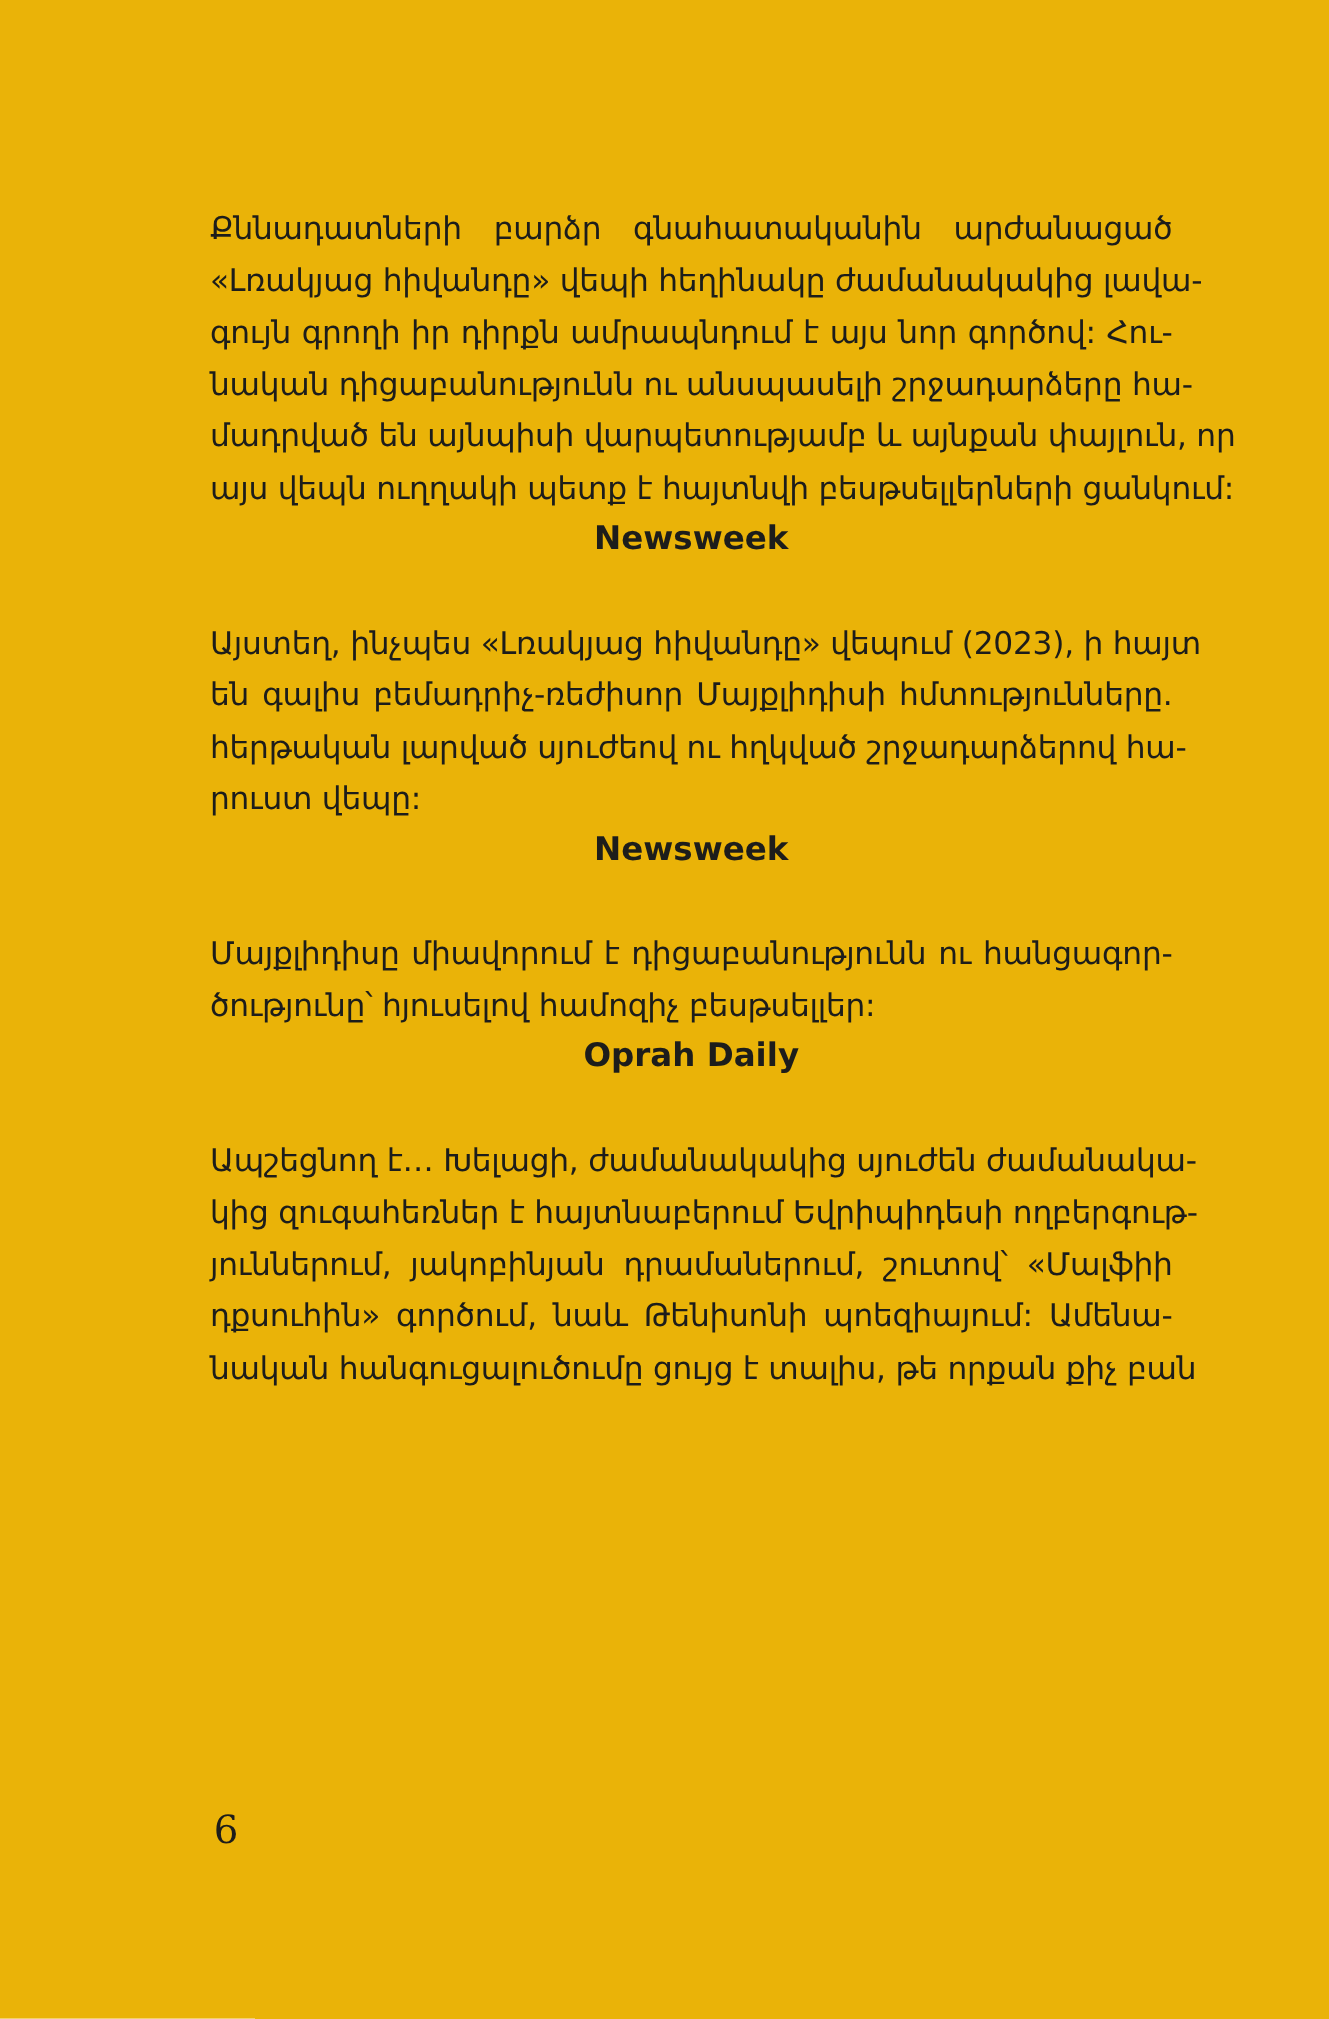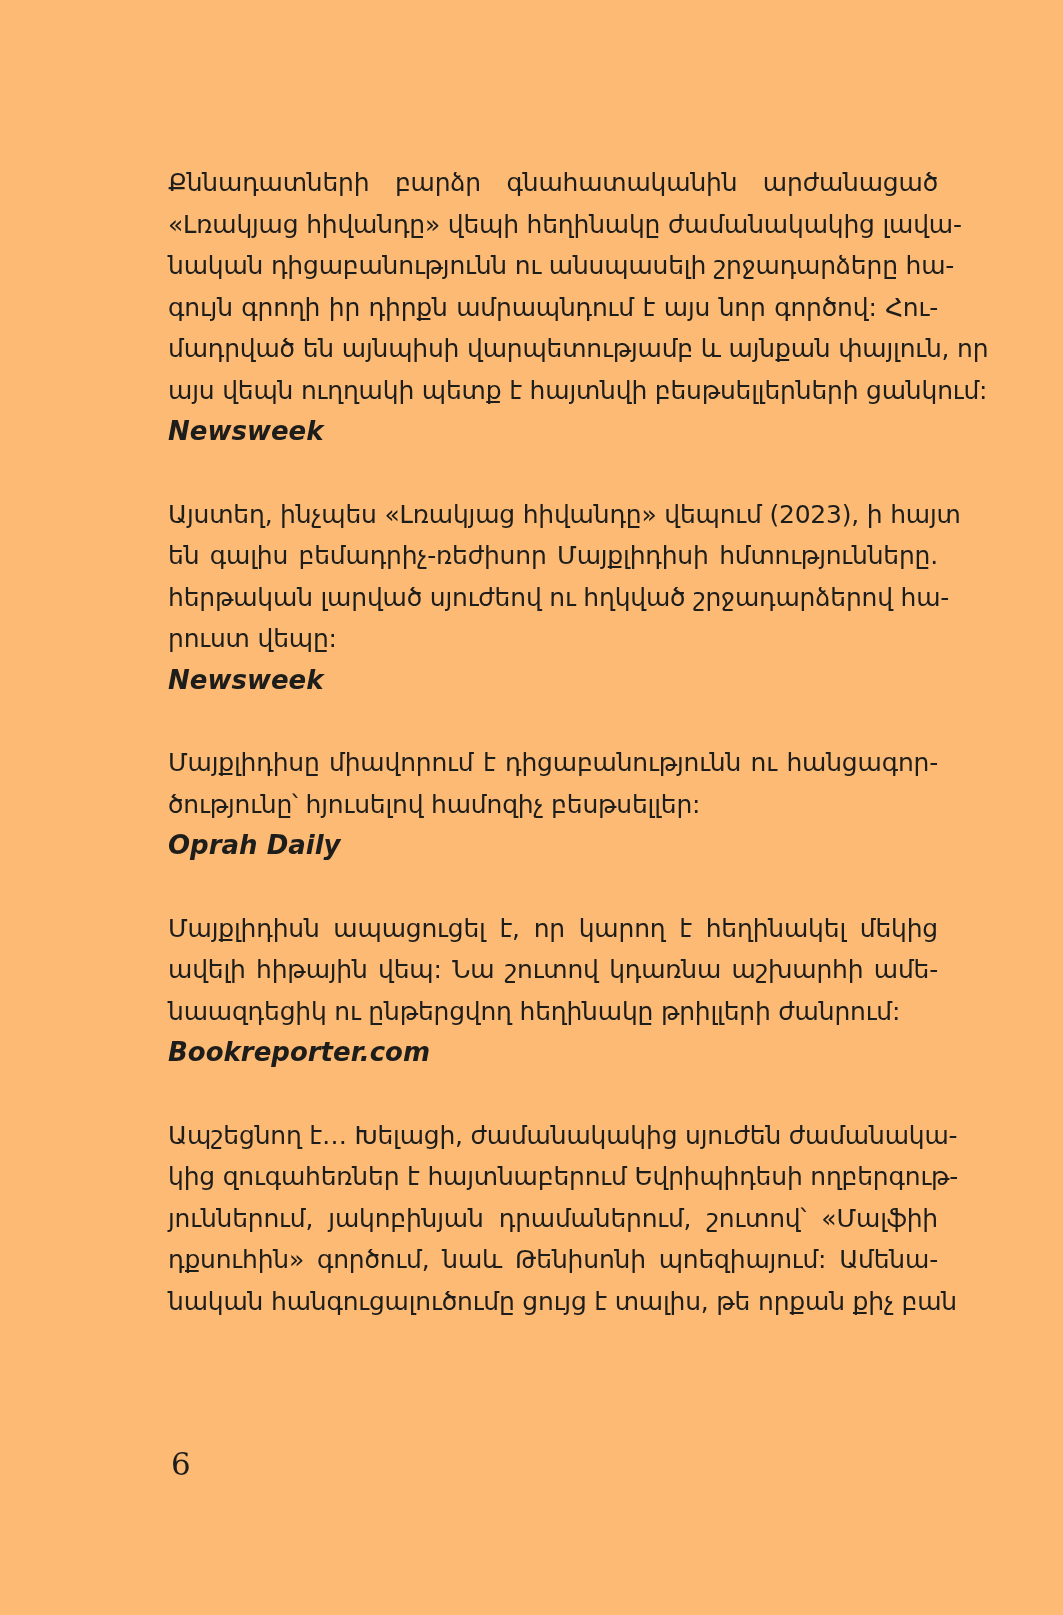--- a/index.html
+++ b/index.html
@@ -4,21 +4,21 @@
 <style>
   html, body {
     margin: 0;
     padding: 0;
     background: #ffffff;
   }
   .page {
     position: relative;
     width: 1063px;
     height: 1615px;
-    background: #fdba74;
+    background: #eab308;
     color: #1d1d1b;
     font-family: "DejaVu Sans", sans-serif;
     overflow: hidden;
   }
   .text-block {
     position: absolute;
     left: 168px;
     top: 162px;
     width: 770px;
   }
@@ -34,69 +34,62 @@
     white-space: nowrap;
   }
   .line--last {
     text-align: left;
     text-align-last: left;
   }
   .source {
     font-size: 26px;
     line-height: 41.5px;
     font-weight: 700;
-    font-style: italic;
-    text-align: left;
+    text-align: center;
   }
   .page-number {
     position: absolute;
     left: 171px;
     top: 1444px;
     font-family: "DejaVu Serif", serif;
     font-size: 31px;
     line-height: 41px;
     color: #1d1d1b;
   }
 </style>
 </head>
 <body>
 
 <div class="page">
   <div class="text-block">
 
     <div class="review">
       <div class="line">Քննադատների բարձր գնահատականին արժանացած</div>
       <div class="line">«Լռակյաց հիվանդը» վեպի հեղինակը ժամանակակից լավա-</div>
+      <div class="line">գույն գրողի իր դիրքն ամրապնդում է այս նոր գործով: Հու-</div>
       <div class="line">նական դիցաբանությունն ու անսպասելի շրջադարձերը հա-</div>
-      <div class="line">գույն գրողի իր դիրքն ամրապնդում է այս նոր գործով: Հու-</div>
       <div class="line">մադրված են այնպիսի վարպետությամբ և այնքան փայլուն, որ</div>
       <div class="line line--last">այս վեպն ուղղակի պետք է հայտնվի բեսթսելլերների ցանկում:</div>
       <div class="source">Newsweek</div>
     </div>
 
     <div class="review">
       <div class="line">Այստեղ, ինչպես «Լռակյաց հիվանդը» վեպում (2023), ի հայտ</div>
       <div class="line">են գալիս բեմադրիչ-ռեժիսոր Մայքլիդիսի հմտությունները.</div>
       <div class="line">հերթական լարված սյուժեով ու հղկված շրջադարձերով հա-</div>
       <div class="line line--last">րուստ վեպը:</div>
       <div class="source">Newsweek</div>
     </div>
 
     <div class="review">
       <div class="line">Մայքլիդիսը միավորում է դիցաբանությունն ու հանցագոր-</div>
       <div class="line line--last">ծությունը՝ հյուսելով համոզիչ բեսթսելլեր:</div>
       <div class="source">Oprah Daily</div>
     </div>
 
-    <div class="review">
-      <div class="line">Մայքլիդիսն ապացուցել է, որ կարող է հեղինակել մեկից</div>
-      <div class="line">ավելի հիթային վեպ: Նա շուտով կդառնա աշխարհի ամե-</div>
-      <div class="line line--last">նաազդեցիկ ու ընթերցվող հեղինակը թրիլլերի ժանրում:</div>
-      <div class="source">Bookreporter.com</div>
-    </div>
 
     <div class="review">
       <div class="line">Ապշեցնող է… Խելացի, ժամանակակից սյուժեն ժամանակա-</div>
       <div class="line">կից զուգահեռներ է հայտնաբերում Եվրիպիդեսի ողբերգութ-</div>
       <div class="line">յուններում, յակոբինյան դրամաներում, շուտով՝ «Մալֆիի</div>
       <div class="line">դքսուհին» գործում, նաև Թենիսոնի պոեզիայում: Ամենա-</div>
       <div class="line">նական հանգուցալուծումը ցույց է տալիս, թե որքան քիչ բան</div>
     </div>
 
   </div>

